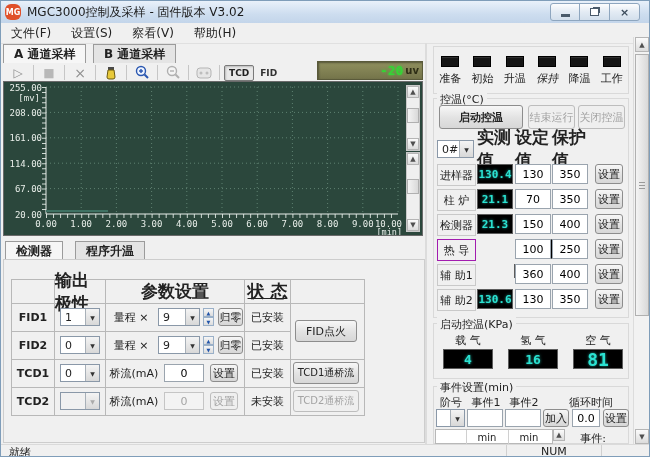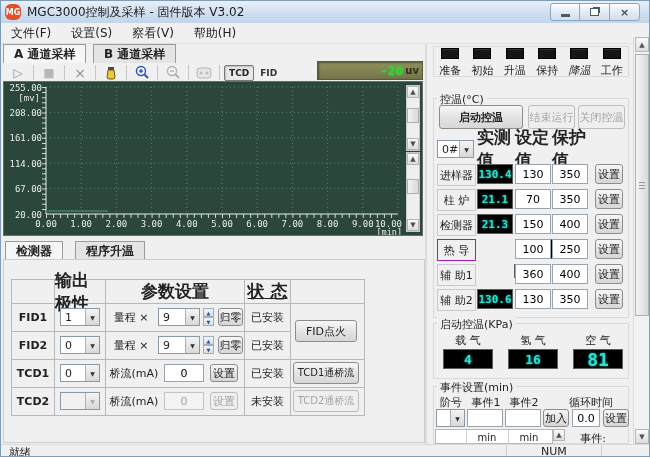--- a/index.html
+++ b/index.html
@@ -282,38 +282,38 @@
 
     <div class="abs celltxt" style="left:233px;top:107px;width:45px;height:28px;">未安装</div>
     <div class="abs btn" style="left:281px;top:82px;width:66px;height:22px;font-size:10px;">TCD1通桥流</div>
     <div class="abs btn dis" style="left:281px;top:110px;width:66px;height:22px;font-size:10px;">TCD2通桥流</div>
   </div>
 
   <div class="abs" style="left:424px;top:42px;width:2px;height:401px;background:#dcdcdc;"></div>
 
   <div class="abs" style="left:428px;top:42px;width:204px;height:401px;overflow:hidden;">
 
-    <div class="abs grp" style="left:4px;top:3px;width:196px;height:31px;display:flex;justify-content:space-around;align-items:center;padding-top:2px;box-sizing:border-box;">
+    <div class="abs grp" style="left:4px;top:3px;width:196px;height:48px;display:flex;justify-content:space-around;align-items:center;padding-top:2px;box-sizing:border-box;">
       <div style="text-align:center;">
           <div class="ind" style="margin:0 auto;"></div>
           <div class="indlbl">准备</div>
         </div>
       <div style="text-align:center;">
           <div class="ind" style="margin:0 auto;"></div>
           <div class="indlbl">初始</div>
         </div>
       <div style="text-align:center;">
           <div class="ind" style="margin:0 auto;"></div>
           <div class="indlbl">升温</div>
         </div>
+      <div style="text-align:center;font-style:italic;">
+          <div class="ind" style="margin:0 auto;"></div>
+          <div class="indlbl">保持</div>
+        </div>
       <div style="text-align:center;">
-          <div class="ind" style="margin:0 auto;"></div>
-          <div class="indlbl">保持</div>
-        </div>
-      <div style="text-align:center;font-style:italic;">
           <div class="ind" style="margin:0 auto;"></div>
           <div class="indlbl">降温</div>
         </div>
       <div style="text-align:center;">
           <div class="ind" style="margin:0 auto;"></div>
           <div class="indlbl">工作</div>
         </div>
     </div>
 
     <div class="abs grp" style="left:4px;top:55px;width:196px;height:220px;"></div>

